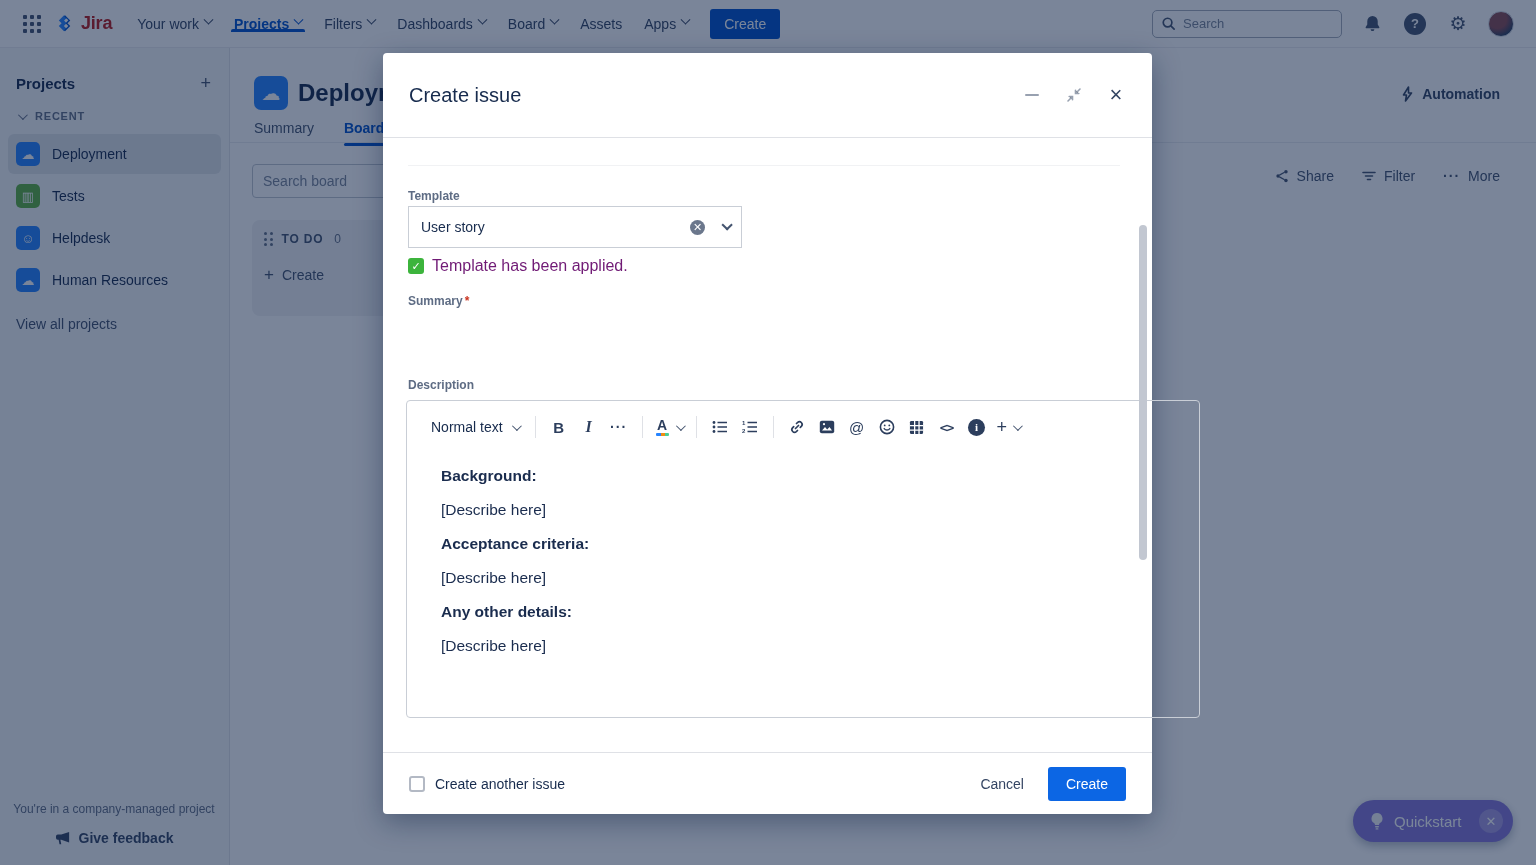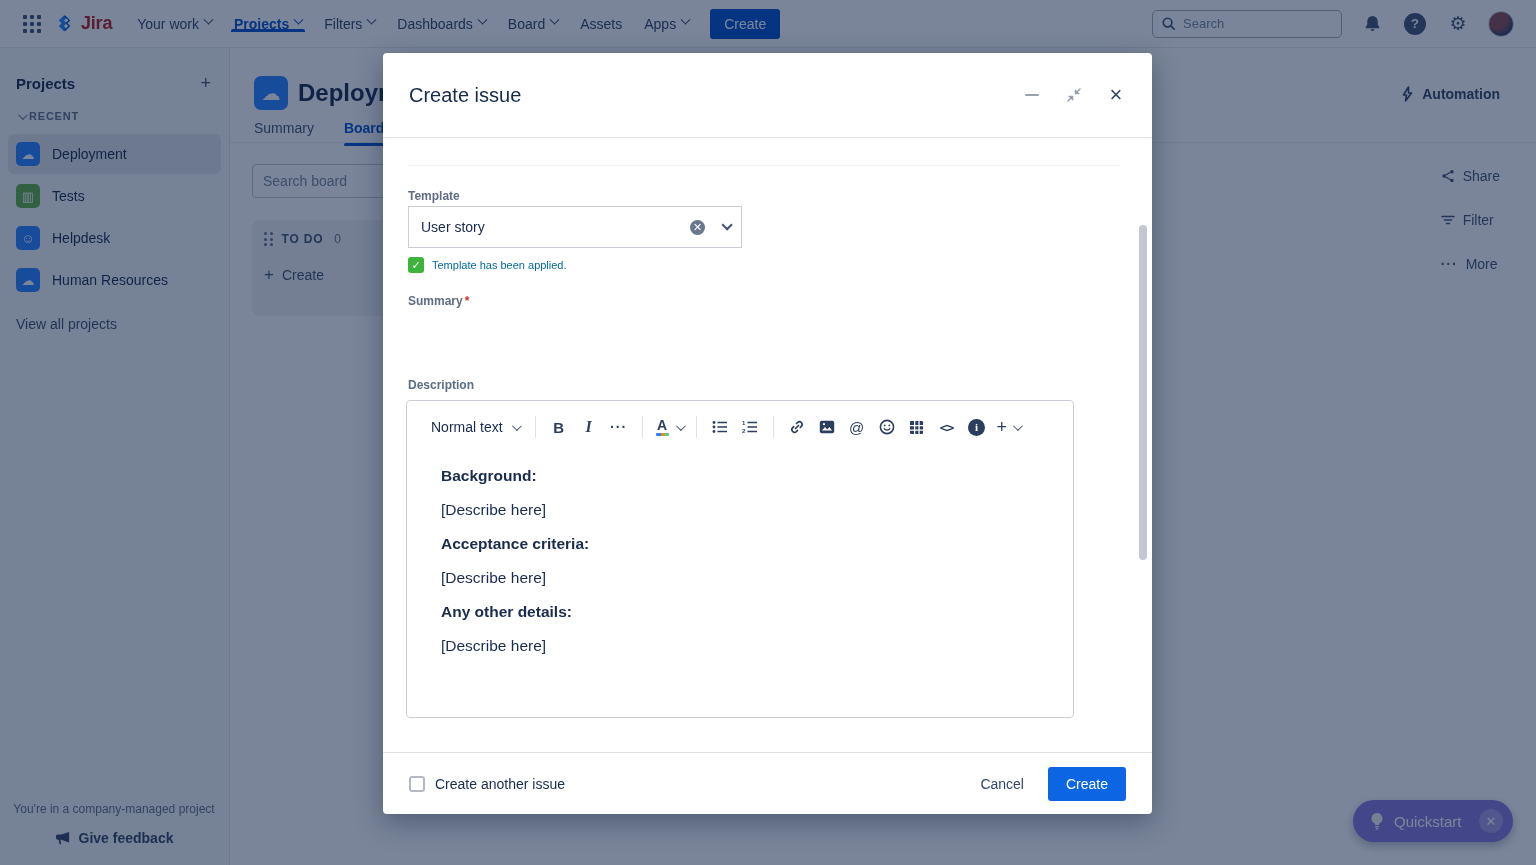--- a/index.html
+++ b/index.html
@@ -36,21 +36,21 @@
                  display: flex; align-items: center; justify-content: center; }
   .gear-glyph { font-size: 19px; color: #44546F; line-height: 1; }
   .avatar { width: 26px; height: 26px; border-radius: 50%; background: radial-gradient(circle at 35% 30%, #8a4a52 0 40%, #30415f 75%); border: 1px solid #D5D9E0; cursor: pointer; }
 
   
   .sidebar { position: absolute; left: 0; top: 48px; width: 230px; height: 817px; background: #F7F8F9;
              border-right: 1px solid #E0E2E7; z-index: 1; }
   .sb-head { display: flex; align-items: center; justify-content: space-between; padding: 26px 18px 14px 16px; }
   .sb-title { font-size: 15px; font-weight: 700; color: #172B4D; }
   .sb-plus { font-size: 18px; color: #44546F; cursor: pointer; line-height: 1; }
-  .sb-section { display: flex; align-items: center; gap: 4px; padding: 4px 16px 10px 18px; cursor: pointer; }
+  .sb-section { display: flex; align-items: center; gap: 10px; padding: 4px 16px 10px 18px; cursor: pointer; }
   .sb-section .chev { width: 7px; height: 7px; border-right: 1.8px solid #626F86; border-bottom: 1.8px solid #626F86; transform: rotate(45deg) translateY(-2px); }
   .sb-section-label { font-size: 11px; font-weight: 700; color: #626F86; letter-spacing: 0.8px; }
   .sb-item { display: flex; align-items: center; gap: 12px; height: 40px; margin: 2px 8px; padding: 0 8px; border-radius: 6px; cursor: pointer; }
   .sb-item.active { background: rgba(9,30,66,0.09); }
   .sb-tile { width: 24px; height: 24px; border-radius: 5px; color: #fff; font-size: 13px; display: flex; align-items: center; justify-content: center; flex: 0 0 24px; }
   .sb-label { font-size: 14px; color: #172B4D; white-space: nowrap; overflow: hidden; }
   .sb-viewall { padding: 14px 16px; font-size: 14px; color: #42526E; cursor: pointer; }
   .sb-footer { position: absolute; left: 0; right: 1px; bottom: 0; padding: 10px 0 16px; text-align: center; }
   .sb-note { font-size: 12px; color: #626F86; margin-bottom: 14px; }
   .sb-feedback { display: inline-flex; align-items: center; gap: 8px; font-size: 14px; font-weight: 600; color: #344563; cursor: pointer; }
@@ -66,21 +66,21 @@
   .tabs { position: absolute; left: 24px; top: 72px; display: flex; gap: 30px; }
   .tab { font-size: 14px; color: #44546F; padding-bottom: 10px; cursor: pointer; position: relative; }
   .tab.active { color: #0052CC; font-weight: 600; }
   .tab.active::after { content: ""; position: absolute; left: 0; right: 0; bottom: 0; height: 3px; background: #0052CC; border-radius: 2px; }
   .tabs-divider { position: absolute; left: 0; right: 0; top: 94px; height: 1px; background: #E9EBEF; }
   .board-toolbar { position: absolute; left: 0; right: 0; top: 110px; height: 40px; }
   .board-search { position: absolute; left: 22px; top: 6px; }
   .board-search input { width: 280px; height: 34px; border: 1px solid #C1C7D0; border-radius: 4px; padding: 0 10px;
                         font-size: 14px; font-family: inherit; color: #344563; outline: none; background: #fff; }
   .board-search input::placeholder { color: #7A869A; }
-  .bt-right { position: absolute; right: 36px; top: 10px; display: flex; gap: 28px; flex-direction: column; }
+  .bt-right { position: absolute; right: 36px; top: 10px; display: flex; gap: 28px; }
   .bt-btn { display: flex; align-items: center; gap: 8px; font-size: 14px; color: #44546F; cursor: pointer; }
   .board-column { position: absolute; left: 22px; top: 172px; width: 272px; height: 96px; background: #F1F2F4; border-radius: 8px; padding: 12px 12px; }
   .col-head { display: flex; align-items: center; gap: 9px; }
   .drag-dots { display: grid; grid-template-columns: repeat(2, 3px); grid-gap: 2.5px; cursor: grab; }
   .drag-dots i { width: 3px; height: 3px; border-radius: 50%; background: #626F86; }
   .col-name { font-size: 12px; font-weight: 700; color: #44546F; letter-spacing: 0.8px; }
   .col-count { font-size: 12px; color: #626F86; margin-left: 2px; }
   .col-create { display: flex; align-items: center; gap: 8px; margin-top: 20px; font-size: 14px; font-weight: 500; color: #44546F; cursor: pointer; }
   .plus-glyph { font-size: 17px; font-weight: 400; color: #44546F; line-height: 1; }
 
@@ -110,24 +110,24 @@
   .req { color: #CA3521; margin-left: 2px; }
   .tpl-select { position: absolute; left: 25px; top: 153px; width: 334px; height: 42px; border: 1px solid #C9CED6; border-radius: 0;
                 display: flex; align-items: center; padding: 0 12px; cursor: pointer; background: #fff; }
   .tpl-value { font-size: 14px; color: #172B4D; flex: 1; }
   .clear-circle { width: 15px; height: 15px; border-radius: 50%; background: #6B778C; color: #fff; font-size: 11px;
                   display: flex; align-items: center; justify-content: center; margin-right: 16px; cursor: pointer; }
   .select-chev { width: 8px; height: 8px; border-right: 2px solid #44546F; border-bottom: 2px solid #44546F; transform: rotate(45deg) translateY(-3px); cursor: pointer; }
   .applied-row { position: absolute; left: 25px; top: 204px; display: flex; align-items: center; gap: 8px; }
   .check-tile { width: 16px; height: 16px; border-radius: 3px; background: #3CB43C; color: #fff; font-size: 11px; font-weight: 700;
                 display: flex; align-items: center; justify-content: center; }
-  .applied-text { font-size: 11px; color: #0369a1; }
+  .applied-text { font-size: 16px; color: #701a75; }
   .summary-input { position: absolute; left: 25px; top: 259px; width: 703px; height: 40px; border: 1px solid #C9CED6; border-radius: 4px;
                    padding: 0 12px; font-size: 14px; font-family: inherit; color: #172B4D; outline: none; }
-  .editor { position: absolute; left: 23px; top: 347px; width: 668px; height: 318px; border: 1px solid #C9CED6; border-radius: 4px; overflow: hidden; }
+  .editor { position: absolute; left: 23px; top: 347px; width: 794px; height: 318px; border: 1px solid #C9CED6; border-radius: 4px; overflow: hidden; }
   .ed-toolbar { display: flex; align-items: center; height: 48px; padding: 4px 10px 0 24px; color: #172B4D; }
   .ed-group { display: flex; align-items: center; gap: 4px; }
   .ed-sep { width: 1px; height: 22px; background: #DFE1E6; margin: 0 10px; }
   .ed-btn { min-width: 26px; height: 28px; display: flex; align-items: center; justify-content: center; border-radius: 3px;
             cursor: pointer; color: #44546F; font-size: 14px; padding: 0 3px; }
   .ed-textstyle { display: flex; align-items: center; gap: 9px; font-size: 14px; color: #172B4D; cursor: pointer; padding-right: 6px; }
   .ed-chev { width: 7px; height: 7px; border-right: 1.8px solid #44546F; border-bottom: 1.8px solid #44546F; transform: rotate(45deg) translateY(-2px); }
   .ed-b { font-weight: 800; font-size: 15px; color: #2c3e5d; }
   .ed-i { font-style: italic; font-family: "Liberation Serif", serif; font-size: 16px; font-weight: 600; color: #2c3e5d; }
   .ed-more { letter-spacing: 1px; font-weight: 700; color: #2c3e5d; }

